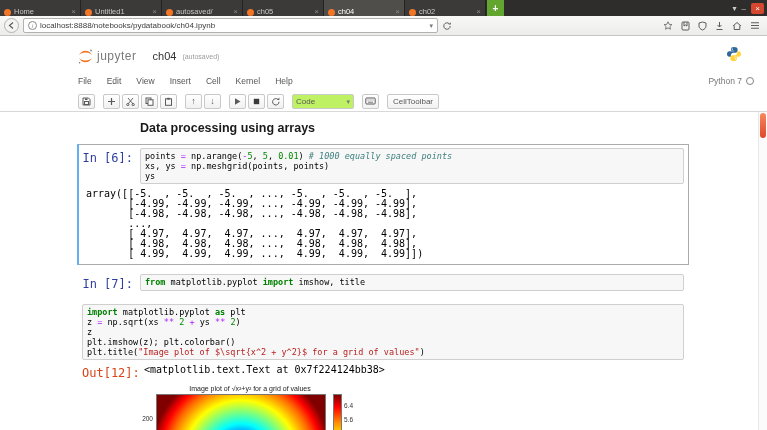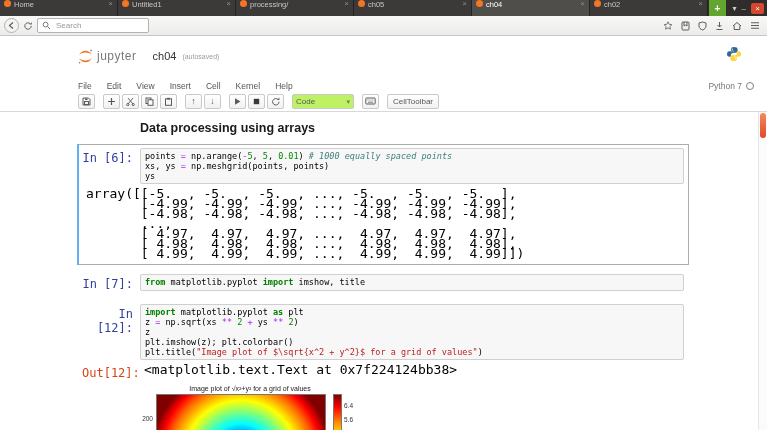--- a/index.html
+++ b/index.html
@@ -4,21 +4,21 @@
 <style>
   * { box-sizing: border-box; }
   html,body { margin:0; padding:0; }
   body {
     width:767px; height:430px; overflow:hidden; position:relative;
     background:#fff; font-family:"Liberation Sans","DejaVu Sans",sans-serif;
     -webkit-font-smoothing:antialiased;
   }
   
   .titlebar { height:16px; background:#2e2d2b; display:flex; align-items:stretch; position:relative; }
-  .tab { width:118px; display:flex; align-items:flex-start; gap:3px; padding:0 4px;
+  .tab { width:81px; display:flex; align-items:flex-end; gap:3px; padding:0 4px;
          background:#3b3a38; border-right:1px solid #242321; color:#c9c7c4; font-size:7.5px; }
   .tab.active { background:#504e4a; color:#fff; }
   .favicon { width:7px; height:7px; border-radius:50%; background:#f37626; flex:none; }
   .tab-label { flex:1; overflow:hidden; white-space:nowrap; }
   .tab-close { color:#8f8d8a; font-size:8px; line-height:8px; }
   .newtab { width:17px; display:flex; align-items:center; justify-content:center;
             background:#63a62f; color:#fff; font-size:10px; font-weight:bold; margin-left:1px; }
   .win-controls { position:absolute; right:3px; top:0; height:16px; display:flex; align-items:center; gap:5px;
                   color:#cfcdc9; font-size:8px; }
   .win-close { background:#d6472f; border-radius:2px; width:13px; height:11px; display:flex;
@@ -42,21 +42,21 @@
   .nav-icons { display:flex; align-items:center; gap:8px; flex:1; justify-content:flex-end; padding-right:3px; }
   .nav-icons svg, .navbtn svg { display:block; }
   
   .page { position:absolute; top:36px; left:0; right:0; bottom:0; background:#fff; }
   .jheader { height:40px; display:flex; align-items:center; padding-left:77px; position:relative; }
   .jlogo { display:flex; align-items:center; gap:3px; }
   .jlogo-text { font-size:12px; color:#7a7a7a; letter-spacing:.5px; }
   .nb-title { font-size:11px; color:#333; margin-left:16px; }
   .autosaved { font-size:7px; color:#9c9c9c; margin-left:6px; }
   .python-logo { position:absolute; right:25px; top:10px; }
-  .jmenu { height:15px; display:flex; align-items:flex-end; gap:15px; padding-left:78px;
+  .jmenu { height:15px; display:flex; align-items:flex-start; gap:15px; padding-left:78px;
            font-size:8.5px; color:#555; position:relative; }
   .kernel-ind { position:absolute; right:13px; display:flex; align-items:center; gap:4px; font-size:8.5px; color:#777; }
   .kernel-circle { width:8px; height:8px; border-radius:50%; border:1px solid #828282; }
   .jtoolbar { height:21px; display:flex; align-items:center; gap:2px; padding-left:78px;
               border-bottom:1px solid #d8d8d8; }
   .tbtn { height:15px; min-width:17px; border:1px solid #c9c9c9; border-radius:2px;
           background:linear-gradient(#fff,#f1f1f1); display:flex; align-items:center; justify-content:center;
           color:#5a5a5a; font-size:9px; padding:0 2px; }
   .tgap { width:4px; flex:none; }
   .tselect { height:15px; width:62px; border:1px solid #c9c9c9; border-radius:2px; background:#bef264;
@@ -71,21 +71,21 @@
   .cell.selected::before { content:""; position:absolute; left:-1px; top:-1px; bottom:-1px; width:2px; background:#64b1f2; }
   .cell-row { display:flex; margin-bottom:3px; }
   .cell-row:last-child { margin-bottom:0; }
   .prompt { width:58px; flex:none; text-align:right; padding-right:7px; padding-top:3px;
             font-family:"DejaVu Sans Mono",monospace; font-size:12px; }
   .prompt.in { color:#303f9f; }
   .prompt.out { color:#d84315; }
   .input-area { flex:1; border:1px solid #cfcfcf; border-radius:2px; background:#f7f7f7; padding:2px 4px;
                 font-family:"DejaVu Sans Mono",monospace; font-size:8.5px; line-height:10px; color:#000;
                 white-space:pre; overflow:hidden; }
-  .output-area { flex:1; padding:2px 4px; font-family:"DejaVu Sans Mono",monospace; font-size:13px;
+  .output-area { flex:1; padding:2px 4px; font-family:"DejaVu Sans Mono",monospace; font-size:10px;
                  line-height:10px; color:#000; white-space:pre; overflow:hidden; }
   .md-heading { font-size:12.5px; font-weight:bold; color:#1a1a1a; margin:0; flex:1; }
   .tok-kw { color:#008000; font-weight:bold; }
   .tok-num { color:#080; }
   .tok-str { color:#ba2121; }
   .tok-com { color:#408080; font-style:italic; }
   .tok-op { color:#aa22ff; }
   
   .plot { margin-top:2px; }
   .plot-title { width:192px; margin-left:14px; text-align:center; font-size:7px; color:#222; margin-bottom:2px; }
@@ -117,21 +117,21 @@
     <span class="tab-label">Home</span>
     <span class="tab-close">×</span>
   </div>
   <div class="tab">
     <span class="favicon"></span>
     <span class="tab-label">Untitled1</span>
     <span class="tab-close">×</span>
   </div>
   <div class="tab">
     <span class="favicon"></span>
-    <span class="tab-label">processing/</span>
+    <span class="tab-label">autosaved/</span>
     <span class="tab-close">×</span>
   </div>
   <div class="tab">
     <span class="favicon"></span>
     <span class="tab-label">ch05</span>
     <span class="tab-close">×</span>
   </div>
   <div class="tab active">
     <span class="favicon"></span>
     <span class="tab-label">ch04</span>
@@ -149,32 +149,30 @@
     <span class="win-close">×</span>
   </div>
 </div>
 
 <div class="navbar">
   <div class="navbtn">
     <svg width="9" height="9" viewBox="0 0 9 9">
       <path d="M6 1.5L2.5 4.5L6 7.5" fill="none" stroke="#5d5d5b" stroke-width="1.2"></path>
     </svg>
   </div>
+  <div class="urlbar">
+    <span class="info-badge">i</span>
+    <input class="url-input" value="localhost:8888/notebooks/pydatabook/ch04.ipynb" style="">
+    <span class="caret">▾</span>
+  </div>
   <div style="flex:none;">
     <svg width="10" height="10" viewBox="0 0 10 10">
       <path d="M8.2 5a3.2 3.2 0 1 1-1-2.3" fill="none" stroke="#5d5d5b"></path>
       <path d="M8.8 1.2v2.4H6.4z" fill="#5d5d5b"></path>
     </svg>
-  </div>
-  <div class="searchbar">
-    <svg width="9" height="9" viewBox="0 0 9 9">
-      <circle cx="3.6" cy="3.6" r="2.4" fill="none" stroke="#777"></circle>
-      <path d="M5.5 5.5L8 8" stroke="#777"></path>
-    </svg>
-    <input class="search-input" placeholder="Search" style="">
   </div>
   <div class="nav-icons">
     <span>
       <svg width="10" height="10" viewBox="0 0 10 10">
         <path d="M5 .8l1.2 2.5 2.7.3-2 1.9.5 2.7L5 6.9 2.6 8.2l.5-2.7-2-1.9 2.7-.3z" fill="none" stroke="#5d5d5b" stroke-width=".8"></path>
       </svg>
     </span>
     <span>
       <svg width="9" height="10" viewBox="0 0 9 10">
         <rect x="1" y="1" width="7" height="8" rx="1" fill="none" stroke="#5d5d5b"></rect>
@@ -342,21 +340,20 @@
 
       <div class="cell">
         <div class="cell-row">
           <div class="prompt in">In [7]:</div>
           <div class="input-area"><div><span class="tok-kw">from</span><span> matplotlib.pyplot </span><span class="tok-kw">import</span><span> imshow, title</span></div></div>
         </div>
       </div>
 
       <div class="cell">
         <div class="cell-row">
-          <div class="prompt in">In [12]:</div>
           <div class="input-area"><div><span class="tok-kw">import</span><span> matplotlib.pyplot </span><span class="tok-kw">as</span><span> plt</span></div><div><span>z </span><span class="tok-op">=</span><span> np.sqrt(xs </span><span class="tok-op">**</span><span> </span><span class="tok-num">2</span><span> </span><span class="tok-op">+</span><span> ys </span><span class="tok-op">**</span><span> </span><span class="tok-num">2</span><span>)</span></div><div><span>z</span></div><div><span>plt.imshow(z); plt.colorbar()</span></div><div><span>plt.title(</span><span class="tok-str">"Image plot of $\sqrt{x^2 + y^2}$ for a grid of values"</span><span>)</span></div></div>
         </div>
         <div class="cell-row">
           <div class="prompt out">Out[12]:</div>
           <div class="output-area">&lt;matplotlib.text.Text at 0x7f224124bb38&gt;</div>
         </div>
         <div class="cell-row">
           <div class="prompt"></div>
           <div class="plot">
             <div class="plot-title">Image plot of √x²+y² for a grid of values</div>

